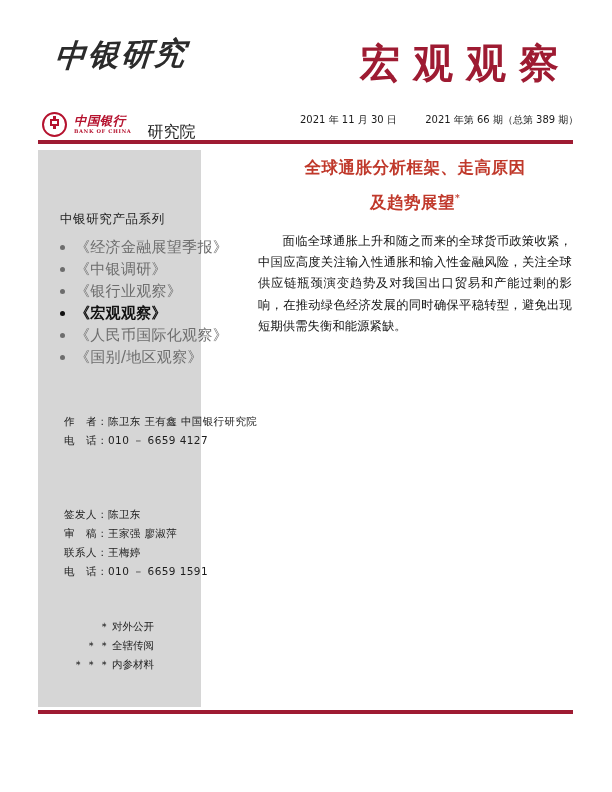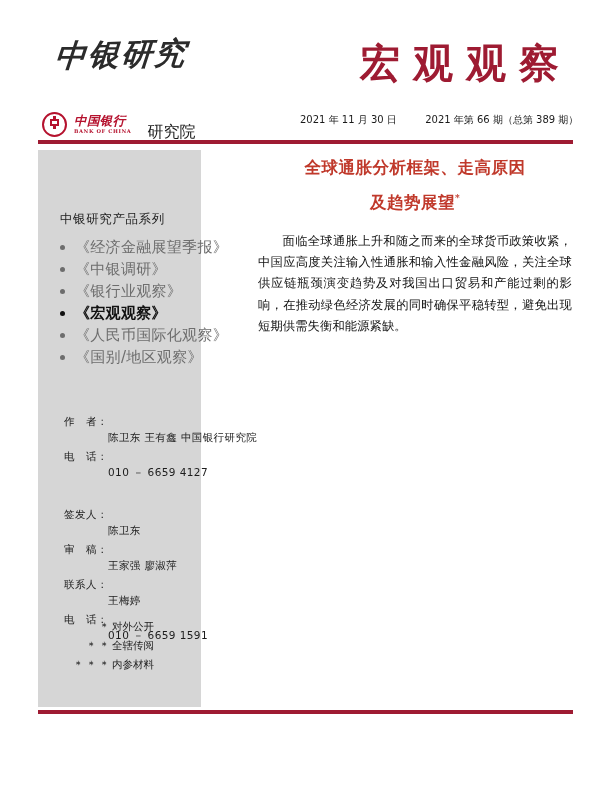--- a/index.html
+++ b/index.html
@@ -211,21 +211,21 @@
   .meta-signers { top: 355px; }
   .meta-notes  { top: 467px; }
 
   .meta-row { display: flex; white-space: nowrap; }
   .meta-label {
     display: inline-block;
     min-width: 48px;
     letter-spacing: 3px;
   }
   .meta-label.tight { letter-spacing: 0.5px; }
-  .meta-value { letter-spacing: 0.4px; margin-top: 16px; }
+  .meta-value { letter-spacing: 0.4px; }
 
   .note-row { display: flex; white-space: nowrap; }
   .note-star {
     display: inline-block;
     width: 52px;
     letter-spacing: 2.5px;
   }
 
   
   .article {

